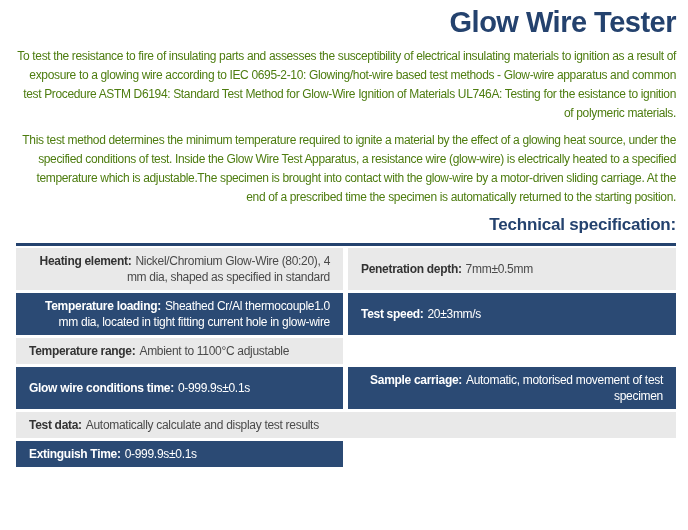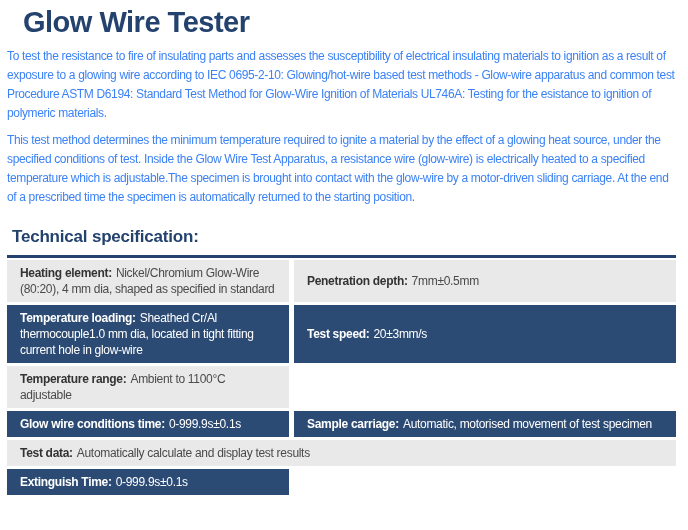--- a/index.html
+++ b/index.html
@@ -6,45 +6,45 @@
     --navy:#24426e;
     --navy-row:#2b4a74;
     --light:#e9e9e9;
   }
   html,body{margin:0;padding:0;}
   body{
     width:688px;height:530px;overflow:hidden;background:#ffffff;
     font-family:"Liberation Sans", sans-serif;
     -webkit-font-smoothing:antialiased;
   }
-  .page{padding:4px 12px 0 7px;box-sizing:border-box;}
+  .page{padding:4px 12px 0 16px;box-sizing:border-box;text-align:right;}
   h1{
     margin:2px 0 8px 16px;
     font-size:29px;line-height:33px;font-weight:bold;
     letter-spacing:-0.5px;color:var(--navy);
   }
   .para{
     margin:0 0 8px 0;
     font-size:12px;line-height:19px;letter-spacing:-0.35px;
-    color:#3b82f6;
+    color:#4d7c0f;
   }
   h2{
-    margin:20px 0 8px 5px;
+    margin:8px 0 8px 5px;
     font-size:17px;line-height:20px;font-weight:bold;
     letter-spacing:-0.2px;color:var(--navy);
   }
   .table-top-rule{height:3px;background:var(--navy);margin-bottom:2px;}
   .spec-table{display:flex;flex-direction:column;gap:3px;}
   .spec-row{display:flex;gap:5px;}
   .cell{
     display:flex;align-items:center;
     padding:5px 13px;box-sizing:border-box;
     font-size:12px;line-height:16px;letter-spacing:-0.3px;
   }
-  .cell.left{width:282px;flex:none;}
+  .cell.left{width:327px;flex:none;}
   .cell.right{flex:1;}
   .spec-row.light .cell{background:var(--light);color:#4a4a4a;}
   .spec-row.light .lbl{color:#333333;}
   .spec-row.dark .cell{background:var(--navy-row);color:#ffffff;}
   .spec-row.dark .lbl{color:#ffffff;}
   .lbl{font-weight:bold;margin-right:4px;}
 </style>
 </head>
 <body>
 

